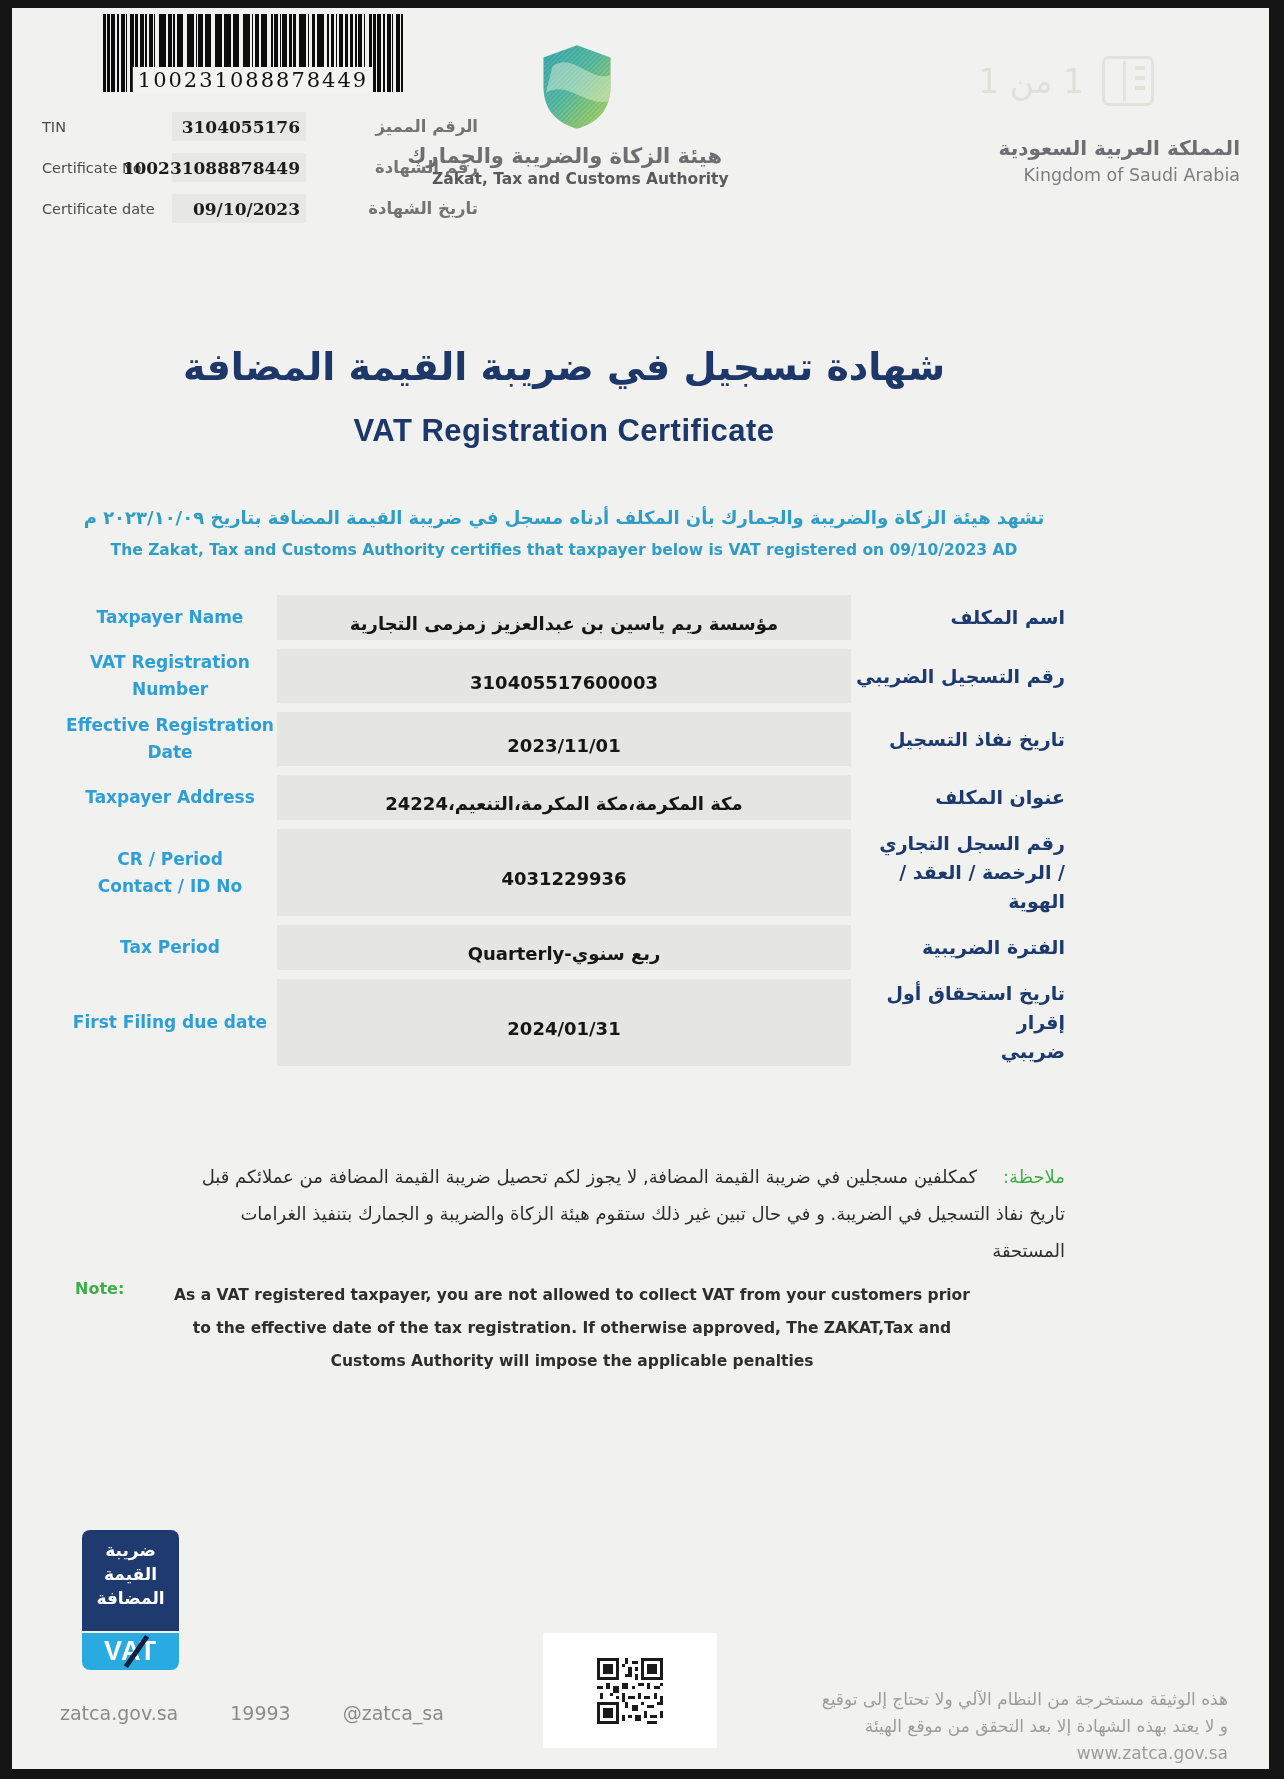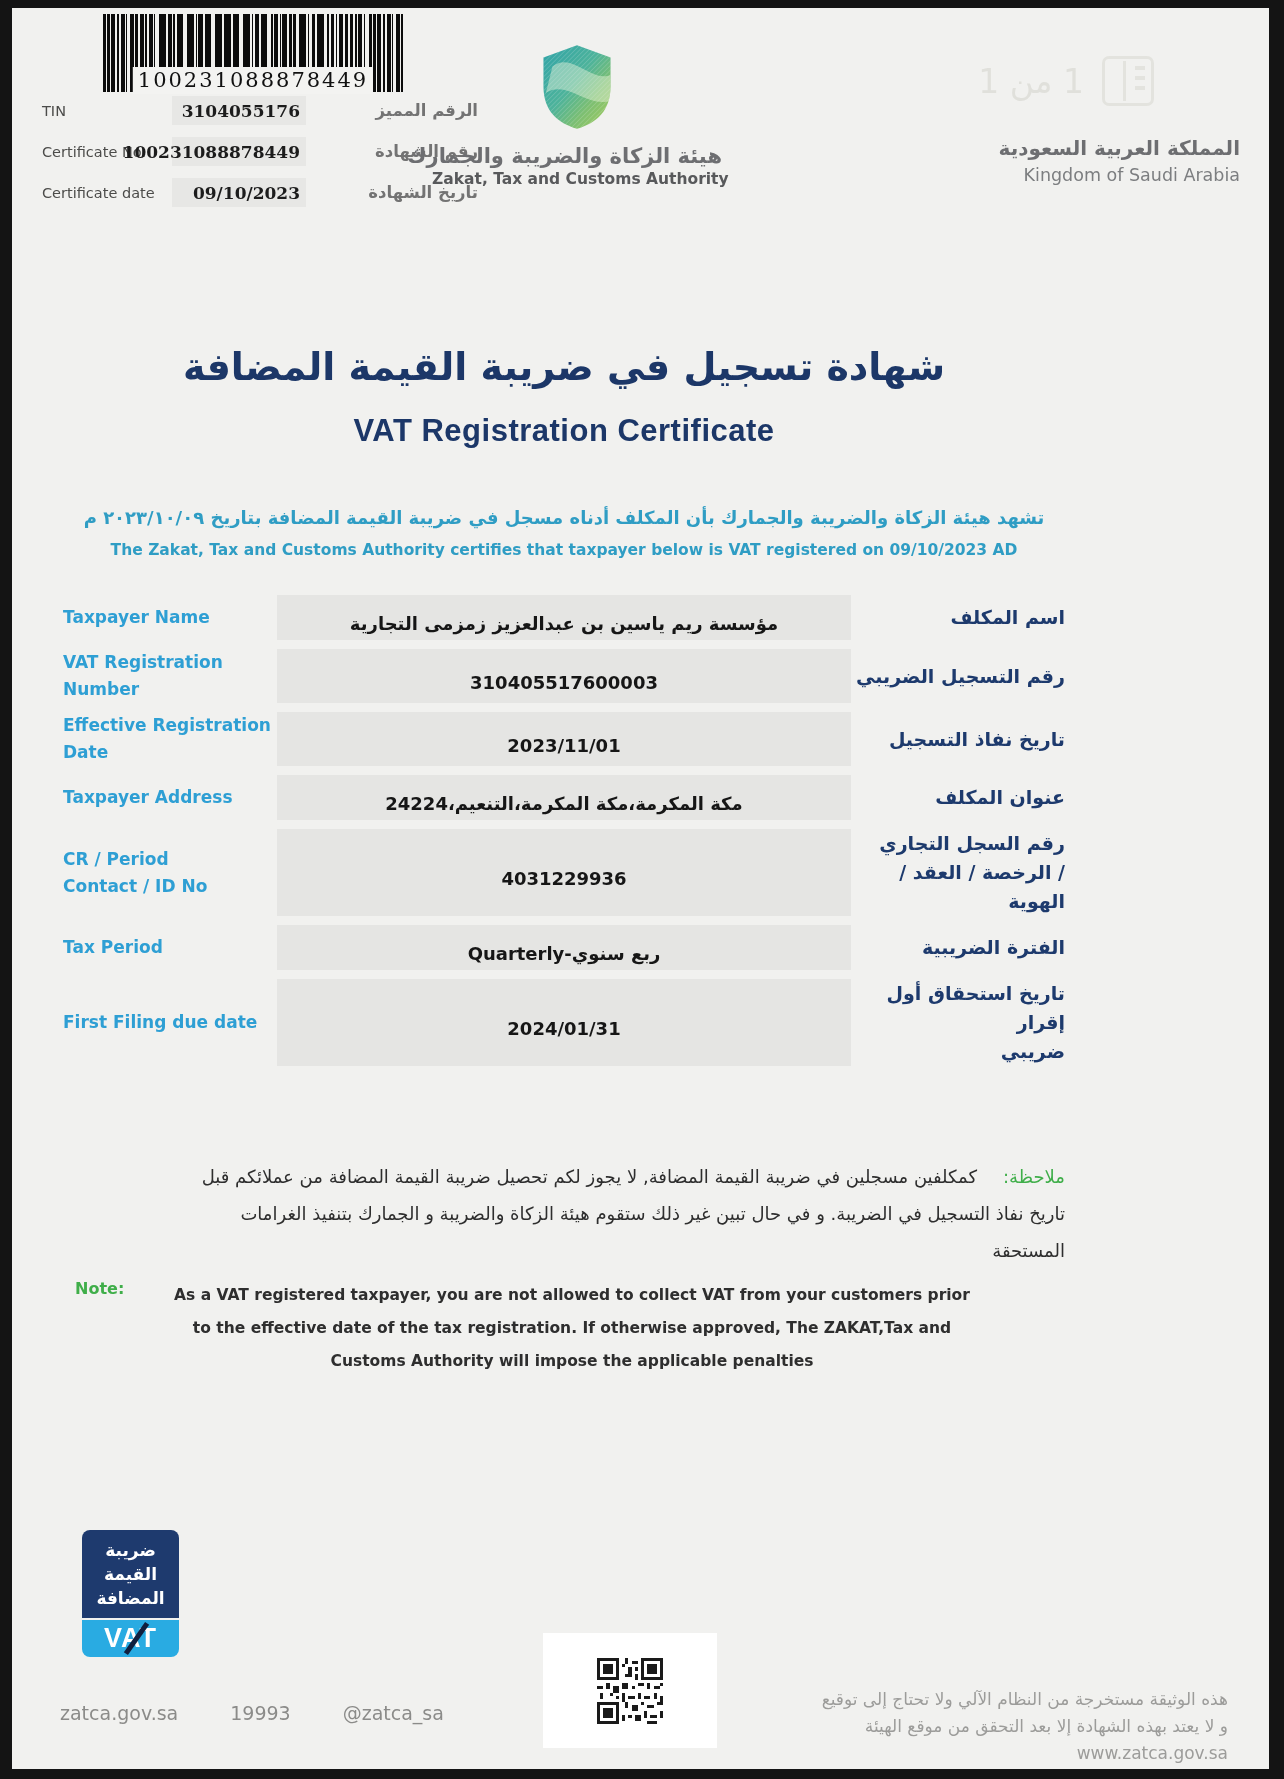--- a/index.html
+++ b/index.html
@@ -20,21 +20,21 @@
     background-image:
       repeating-linear-gradient(90deg,#0c0c0c 0 2px,transparent 2px 4px,#0c0c0c 4px 7px,transparent 7px 9px,#0c0c0c 9px 10px,transparent 10px 14px),
       repeating-linear-gradient(90deg,#0c0c0c 0 3px,transparent 3px 8px,#0c0c0c 8px 12px,transparent 12px 19px);
   }
   .barcode-num{
     position:absolute;left:50%;bottom:-2px;transform:translateX(-50%);
     background:#f3f3f1;padding:0 5px;
     font-family:"DejaVu Serif","Liberation Serif",serif;
     font-size:21px;letter-spacing:2px;color:#111;white-space:nowrap;line-height:27px;
   }
-  .meta{position:absolute;left:30px;top:88px;display:grid;
+  .meta{position:absolute;left:30px;top:104px;display:grid;
     grid-template-columns:118px 134px 160px;column-gap:9px;row-gap:10px;align-items:center;gap:12px;}
   .meta .mlabel{font-size:14.5px;color:#4c4c4a;}
   .meta .mval{
     background:#e7e7e5;height:29px;display:flex;align-items:center;justify-content:flex-end;
     padding:0 6px;font-family:"DejaVu Serif","Liberation Serif",serif;
     font-size:17px;font-weight:600;color:#1c1c1c;white-space:nowrap;
   }
   .meta .mar{font-size:16.5px;font-weight:600;color:#737373;direction:rtl;text-align:right;white-space:nowrap;}
   .authority{position:absolute;left:420px;top:34px;width:290px;text-align:center;}
   .authority .shield{width:82px;height:90px;margin:0 auto;}
@@ -52,37 +52,37 @@
   
   .main{width:1002px;margin-left:51px;}
   .title-ar{margin-top:132px;text-align:center;font-size:38px;font-weight:700;color:#1c3768;direction:rtl;}
   .title-en{margin-top:24px;text-align:center;font-size:31px;font-weight:700;color:#1c3768;
     font-family:"Liberation Sans","DejaVu Sans",sans-serif;letter-spacing:.5px;}
   .stmt-ar{margin-top:58px;text-align:center;font-size:18px;font-weight:700;color:#2f9dc4;direction:rtl;}
   .stmt-en{margin-top:13px;text-align:center;font-size:15.5px;font-weight:700;color:#2f9dc4;}
   
   .dtable{margin-top:36px;}
   .drow{display:grid;grid-template-columns:214px 574px 214px;margin-bottom:9px;}
-  .den{align-self:center;font-size:17px;font-weight:700;color:#2e9fd4;line-height:27px;}
+  .den{align-self:center;font-size:17px;font-weight:700;color:#2e9fd4;line-height:27px;text-align:center;}
   .den span{display:block;}
   .dval{background:#e5e5e3;min-height:45px;display:flex;align-items:center;justify-content:center;}
   .dval span{direction:rtl;font-size:18px;font-weight:700;color:#161616;text-align:center;margin-top:12px;}
   .dar{align-self:center;text-align:right;font-size:19px;font-weight:700;color:#1d3a6d;direction:rtl;line-height:29px;}
   .dar span{display:block;}
   .drow.tall .dval{min-height:73px;}
   
   .note-ar{margin-top:92px;margin-left:117px;width:885px;direction:rtl;text-align:right;
     font-size:18px;font-weight:400;color:#2e2e2e;line-height:37px;}
   .note-ar .nlabel{color:#3fae49;margin-left:26px;}
   .note-en{margin-top:10px;display:flex;margin-left:12px;}
   .note-en .nlabel{width:88px;font-size:16px;font-weight:700;color:#3fae49;}
   .note-en .ntext{width:818px;text-align:center;font-size:15.5px;font-weight:700;color:#2e2e2e;line-height:33px;}
   
   .vat-logo{position:absolute;left:70px;top:1522px;width:97px;}
-  .vat-top{background:#1e3a6e;border-radius:8px 8px 0 0;padding:8px 0 8px;text-align:center;}
+  .vat-top{background:#1e3a6e;border-radius:8px 8px 0 0;padding:8px 0 21px;text-align:center;}
   .vat-top div{color:#fff;font-size:17px;font-weight:700;direction:rtl;line-height:24px;letter-spacing:1px;}
   .vat-strip{position:relative;margin-top:2px;background:#29abe2;border-radius:0 0 8px 8px;
     text-align:center;color:#fff;font-size:27px;font-weight:700;line-height:37px;
     font-family:"Liberation Sans","DejaVu Sans",sans-serif;letter-spacing:1px;}
   .vat-slash{position:absolute;left:52px;top:0;width:5px;height:37px;background:#10203f;transform:rotate(35deg);}
   .footer-links{position:absolute;left:48px;top:1694px;display:flex;gap:52px;
     font-size:19px;color:#8b8b89;align-items:baseline;}
   .qr-box{position:absolute;left:531px;top:1625px;width:174px;height:115px;background:#fff;
     display:flex;align-items:center;justify-content:center;}
   .disclaimer{position:absolute;right:41px;top:1678px;text-align:right;

